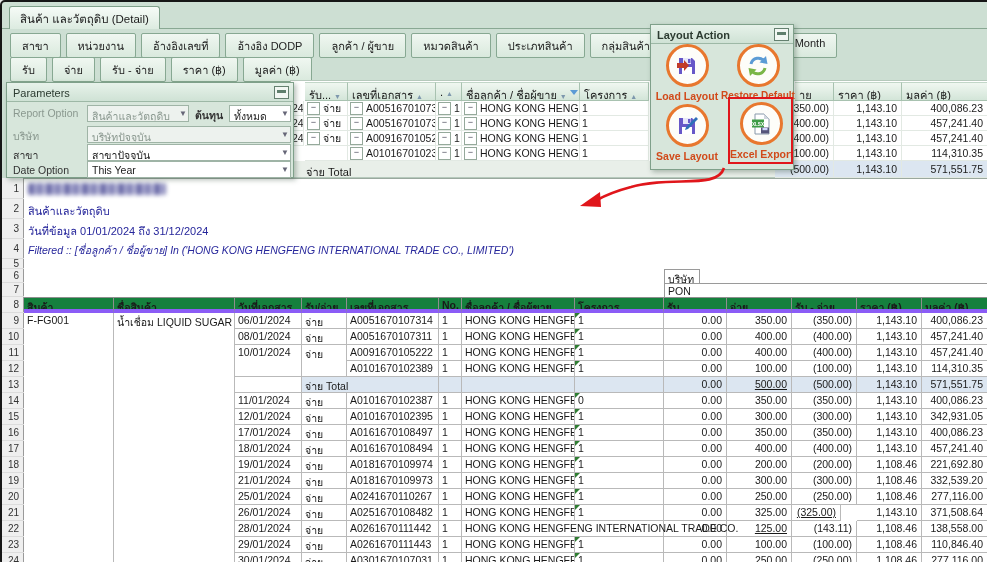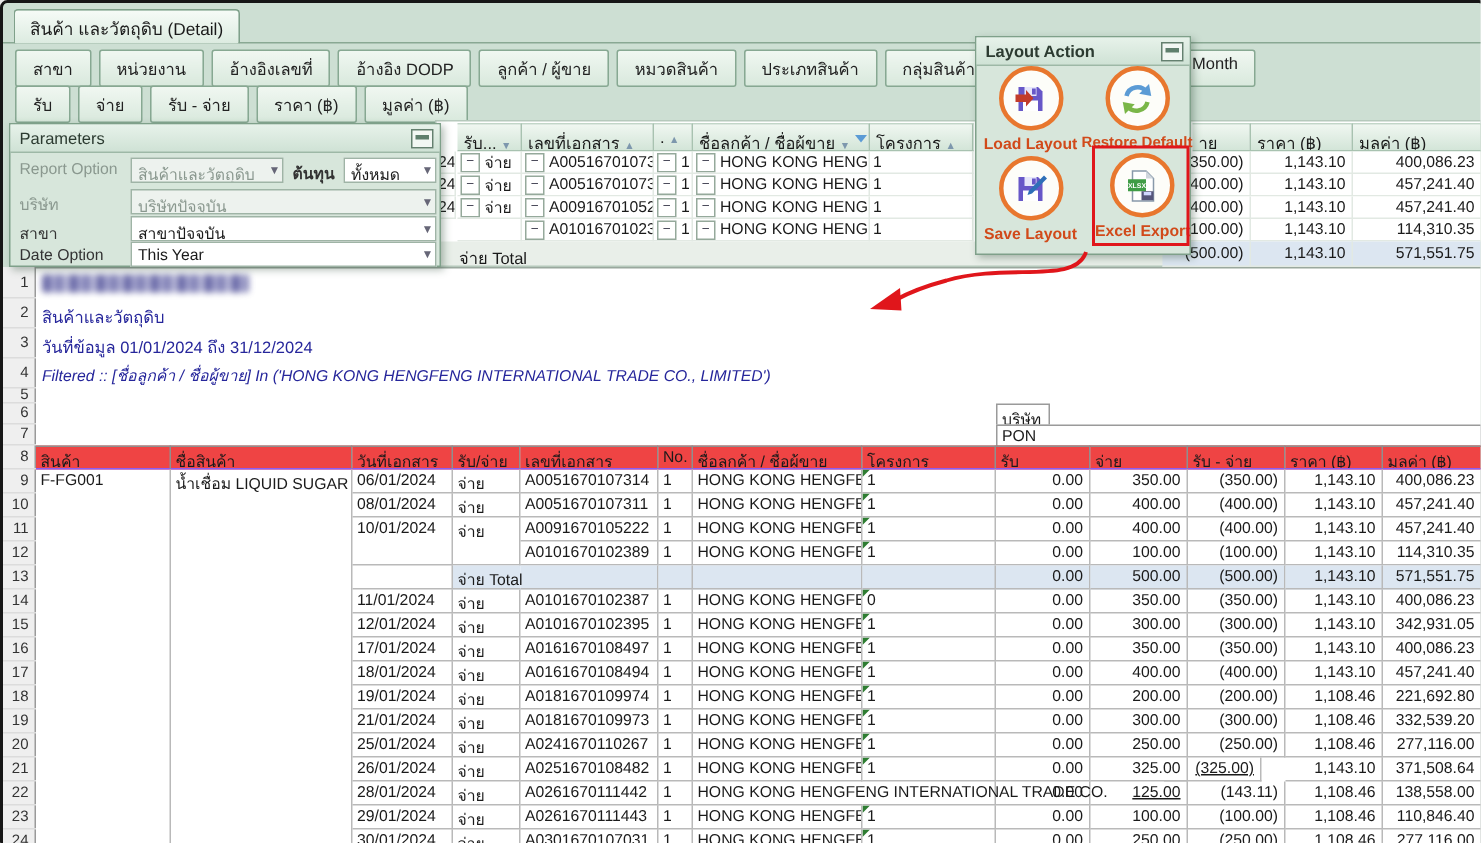--- a/index.html
+++ b/index.html
@@ -49,21 +49,21 @@
   .redbox{border:2px solid #e0161b;z-index:12;background:transparent;}
   
   .sheet{left:0;top:176px;width:987px;height:386px;background:#fff;border-top:1px solid #9aa89e;z-index:1;}
   .gutter{left:0;top:176px;width:22px;height:386px;background:#efefef;border-right:1px solid #9a9a9a;z-index:3;}
   .rn{font-size:10px;color:#333;text-align:right;padding-right:5px;border-bottom:1px solid #dcdcdc;z-index:4;}
   .titletext{font-size:11px;color:#26269b;white-space:nowrap;z-index:2;}
   .blurname{background:repeating-linear-gradient(90deg,#3b3b8c 0 6px,#9a9ac8 6px 9px,#5a5aa0 9px 15px,#b8b8d8 15px 18px);
     filter:blur(2px);opacity:.75;border-radius:2px;z-index:2;}
   .sc{font-size:10.5px;padding:1px 3px 0 3px;border-right:1px solid #b9b9b9;border-bottom:1px solid #b9b9b9;
     white-space:nowrap;overflow:hidden;z-index:2;}
-  .sh{font-size:10.5px;border-top:1px solid #8f8f8f;border-right:1px solid #8f8f8f;border-bottom:1px solid #8b5cf6;background:#ef4444;}
+  .sh{font-size:10.5px;border-top:1px solid #8f8f8f;border-right:1px solid #8f8f8f;border-bottom:4px solid #8b5cf6;background:#15803d;font-weight:bold;}
   .num{text-align:right;padding-right:4px;}
   .totalcell{background:#dce6f1;}
   .ovis{overflow:visible;z-index:5;}
   .tri{position:absolute;left:0;top:0;width:0;height:0;border-top:5px solid #2e7d32;border-right:5px solid transparent;}
   .bandcell{font-size:10.5px;border:1px solid #9a9a9a;background:#fff;padding:1px 3px 0 3px;white-space:nowrap;overflow:hidden;z-index:2;}
   svg{display:block;}
 </style>
 </head>
 <body>
 
@@ -336,21 +336,21 @@
       <div class="a sc num" style="left: 790px; top: 359px; width: 65px; height: 16px;">(100.00)</div>
       <div class="a sc num" style="left: 855px; top: 359px; width: 65px; height: 16px;">1,143.10</div>
       <div class="a sc num" style="left: 920px; top: 359px; width: 66px; height: 16px;">114,310.35</div>
       <div class="a sc" style="left: 233px; top: 375px; width: 67px; height: 16px;"></div>
       <div class="a sc totalcell ovis" style="left: 300px; top: 375px; width: 45px; height: 16px; border-right: none;">จ่าย Total</div>
       <div class="a sc totalcell" style="left: 345px; top: 375px; width: 92px; height: 16px;"></div>
       <div class="a sc totalcell" style="left: 437px; top: 375px; width: 23px; height: 16px;"></div>
       <div class="a sc totalcell" style="left: 460px; top: 375px; width: 113px; height: 16px;"></div>
       <div class="a sc totalcell" style="left: 573px; top: 375px; width: 89px; height: 16px;"></div>
       <div class="a sc totalcell num" style="left: 662px; top: 375px; width: 63px; height: 16px;">0.00</div>
-      <div class="a sc totalcell num" style="left: 725px; top: 375px; width: 65px; height: 16px;">500.00</div>
+      <div class="a sc totalcell num" style="left: 725px; top: 375px; width: 65px; height: 16px; text-decoration: underline;">500.00</div>
       <div class="a sc totalcell num" style="left: 790px; top: 375px; width: 65px; height: 16px;">(500.00)</div>
       <div class="a sc totalcell num" style="left: 855px; top: 375px; width: 65px; height: 16px;">1,143.10</div>
       <div class="a sc totalcell num" style="left: 920px; top: 375px; width: 66px; height: 16px;">571,551.75</div>
       <div class="a sc" style="left: 233px; top: 391px; width: 67px; height: 16px;">11/01/2024</div>
       <div class="a sc" style="left: 300px; top: 391px; width: 45px; height: 16px;">จ่าย</div>
       <div class="a sc" style="left: 345px; top: 391px; width: 92px; height: 16px;">A0101670102387</div>
       <div class="a sc" style="left: 437px; top: 391px; width: 23px; height: 16px;">1</div>
       <div class="a sc" style="left: 460px; top: 391px; width: 113px; height: 16px;">HONG KONG HENGFENG INTERN</div>
       <div class="a sc" style="left: 573px; top: 391px; width: 89px; height: 16px;">0<span class="tri"></span></div>
       <div class="a sc num" style="left: 662px; top: 391px; width: 63px; height: 16px;">0.00</div>

